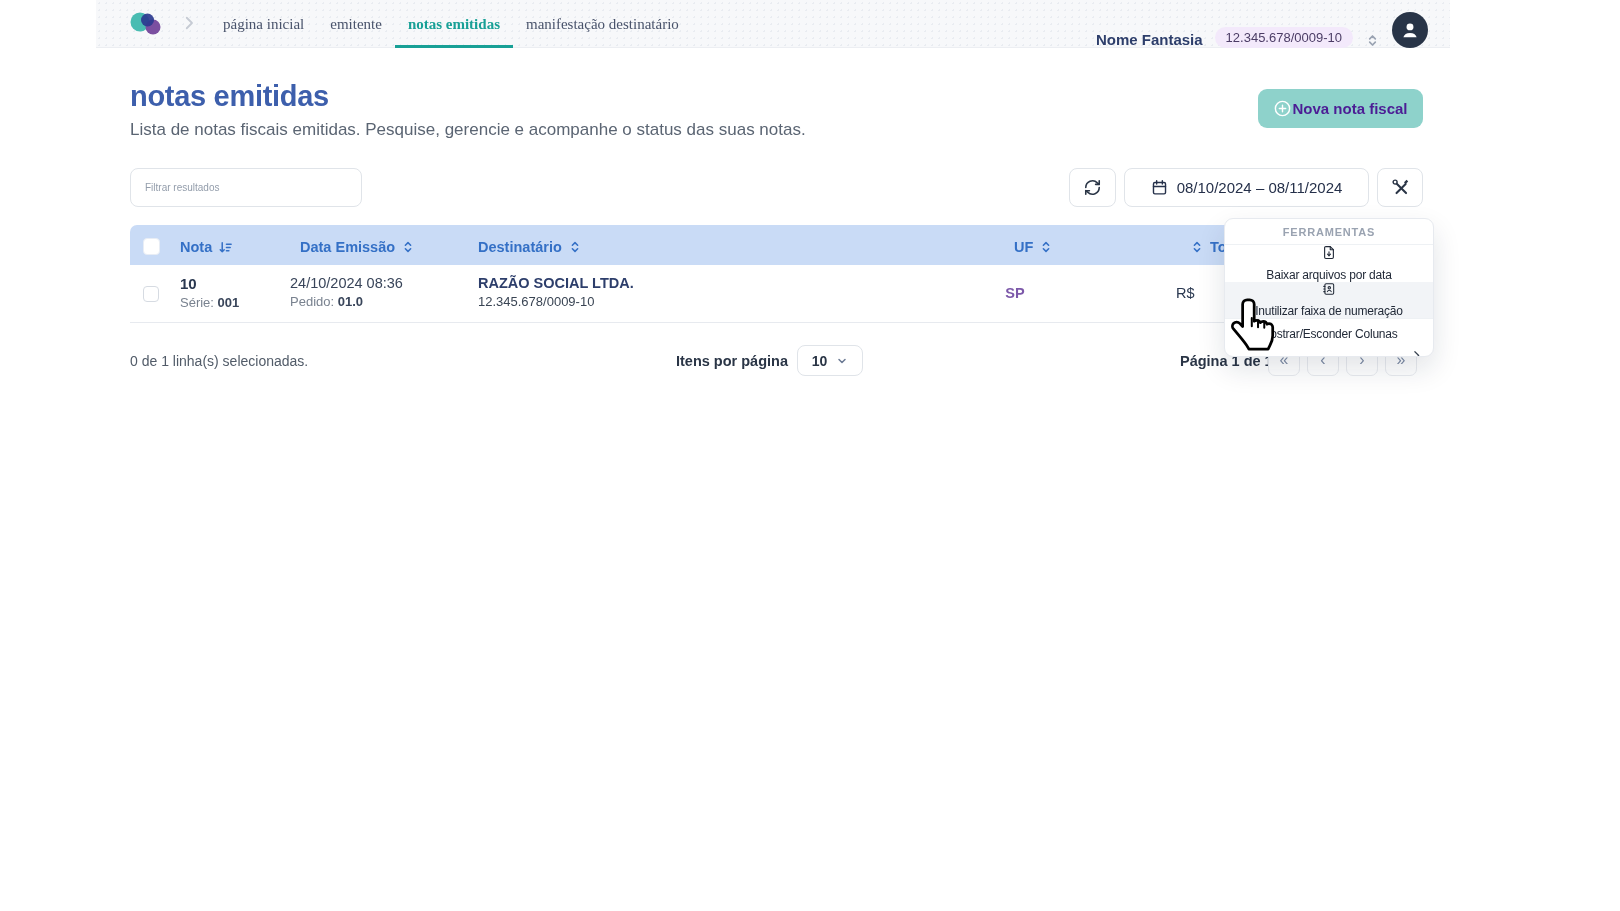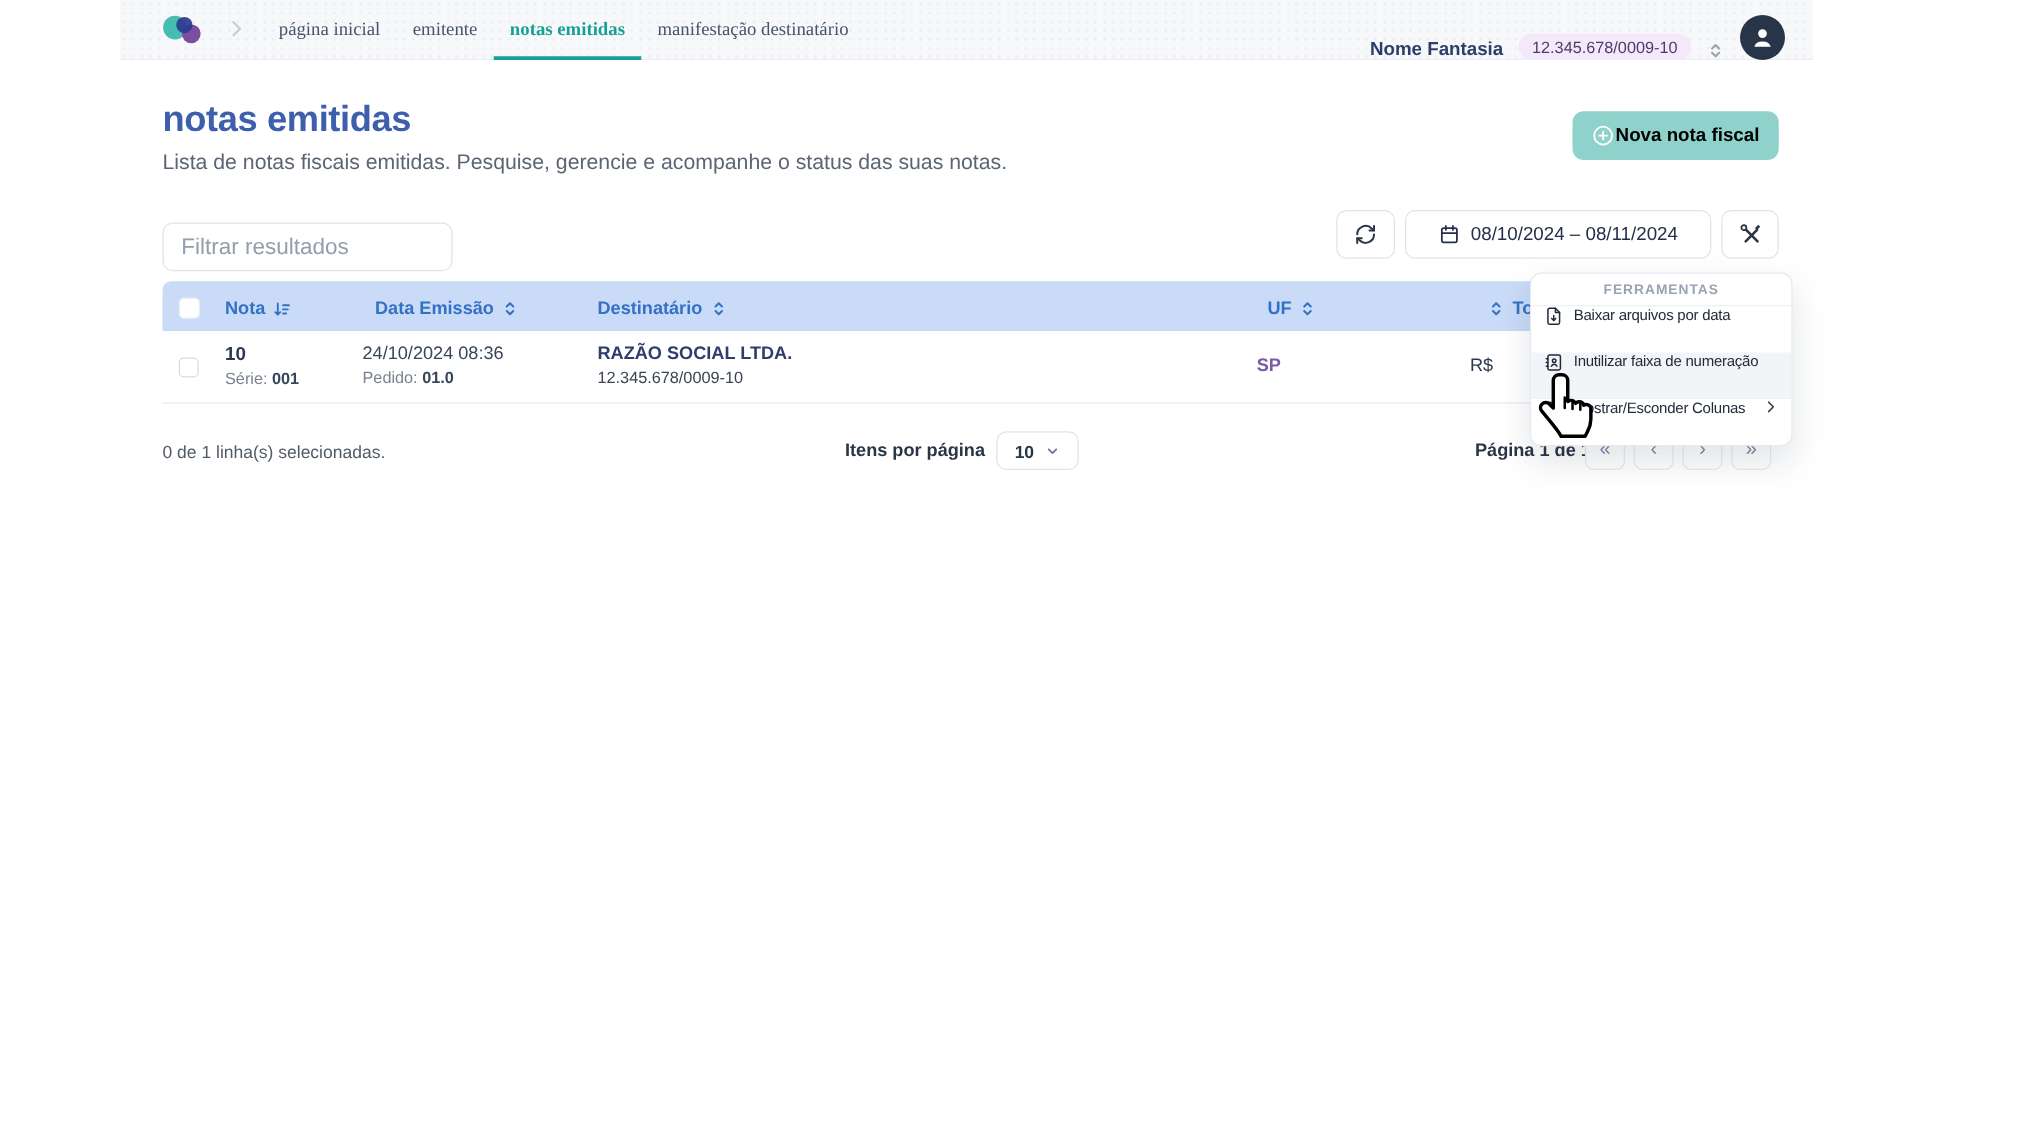--- a/index.html
+++ b/index.html
@@ -23,27 +23,27 @@
   .company-badge { background:#F3E9FB; color:#4C3D66; font-size:13px; padding:3px 11px; border-radius:11px; }
   .selector-icon { display:flex; }
   .avatar { width:36px; height:36px; border-radius:50%; background:#283447; display:flex;
     align-items:center; justify-content:center; cursor:pointer; }
 
   
   .page-title { position:absolute; left:130px; top:80px; font-size:29px; font-weight:800;
     color:#3D5FAC; letter-spacing:-0.3px; }
   .page-subtitle { position:absolute; left:130px; top:120px; font-size:17px; color:#5B6573; }
   .btn-new { position:absolute; left:1258px; top:89px; width:165px; height:39px; border:none;
-    border-radius:9px; background:#8ED2CB; color:#000000; font-family:inherit; font-size:15px; font-weight:700;
+    border-radius:9px; background:#8ED2CB; color:#4c1d95; font-family:inherit; font-size:15px; font-weight:700;
     display:flex; align-items:center; justify-content:center; gap:0; cursor:pointer; }
 
   
   .filter-input { position:absolute; left:130px; top:168px; width:232px; height:39px;
-    border:1px solid #E0E4E9; border-radius:8px; padding:0 14px; font-family:inherit; font-size:18px; color:#333;
-    background:#fff; outline:none;margin-top:10px; }
+    border:1px solid #E0E4E9; border-radius:8px; padding:0 14px; font-family:inherit; font-size:10px; color:#333;
+    background:#fff; outline:none; }
   .filter-input::placeholder { color:#939DAB; }
   .icon-btn { position:absolute; top:168px; height:39px; background:#fff; border:1px solid #E0E4E9;
     border-radius:8px; display:flex; align-items:center; justify-content:center; cursor:pointer; }
   .btn-refresh { left:1069px; width:47px; }
   .btn-date { left:1124px; width:245px; gap:9px; font-family:inherit; font-size:15px; color:#25304A; font-weight:500;justify-content:center; }
   .btn-tools { left:1377px; width:46px; }
 
   
   .table { position:absolute; left:130px; top:225px; width:1292px; }
   .thead { position:relative; height:40px; background:#C9DBF6; border-radius:7px 7px 0 0; }
@@ -77,22 +77,22 @@
   .pg-btn { width:32px; height:31px; background:#fff; border:1px solid #E9EBEF; border-radius:7px;
     color:#7E8CA5; font-size:16px; display:flex; align-items:center; justify-content:center;
     cursor:pointer; font-family:inherit; padding-bottom:2px; }
 
   
   .menu { position:absolute; left:1224px; top:218px; width:210px; background:#fff;
     border:1px solid #E7EAEF; border-radius:9px; box-shadow:0 12px 28px rgba(20,30,55,.12); z-index:50;
     overflow:hidden; }
   .menu-title { height:26px; display:flex; align-items:center; justify-content:center;
     font-size:11px; font-weight:700; letter-spacing:.8px; color:#9AA3B1; border-bottom:1px solid #EEF1F4; }
-  .menu-item { height:37px; display:flex; align-items:flex-start; gap:8px; padding:0 10px;
-    font-size:12px; letter-spacing:-0.2px; font-weight:500; color:#222A38; white-space:nowrap; cursor:pointer; }
+  .menu-item { height:37px; display:flex; align-items:center; gap:8px; padding:0 10px;
+    font-size:12px; letter-spacing:-0.2px; font-weight:500; color:#222A38; white-space:nowrap; cursor:pointer;flex-direction:column; }
   .menu-item.hovered { background:#F2F4F7; border-bottom:1px solid #EEF1F4; }
   .menu-item .mi-chev { margin-left:auto; display:flex; }
 
   .cursor { position:absolute; left:1230px; top:297px; z-index:60; pointer-events:none; }
 </style>
 </head>
 <body>
 
 <div class="canvas">
 

